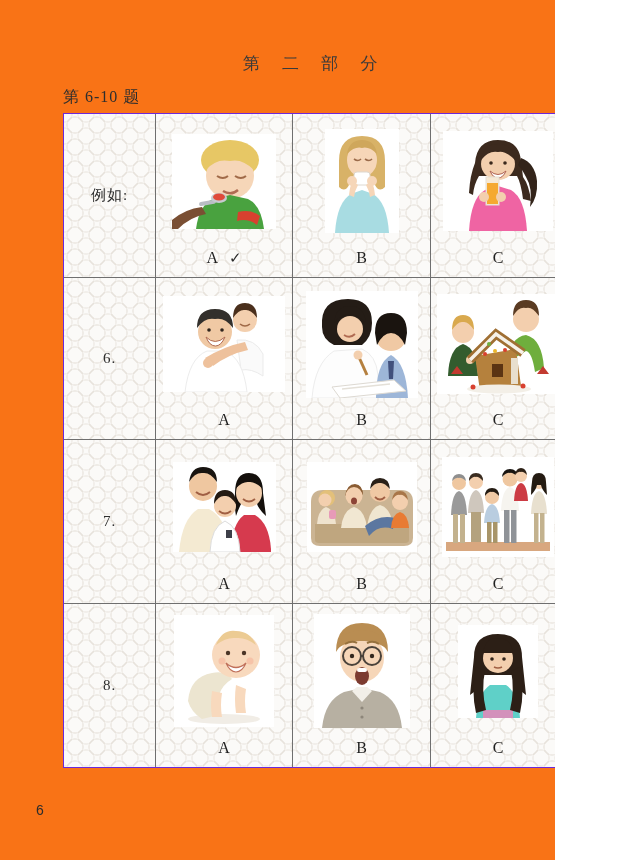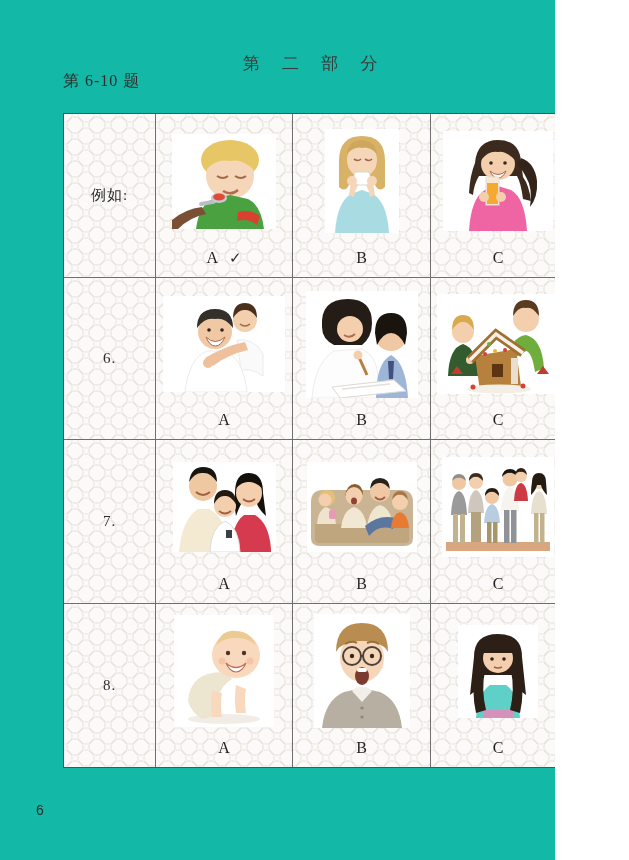--- a/index.html
+++ b/index.html
@@ -1,21 +1,21 @@
 <!DOCTYPE html>
 <html><head>
 <meta charset="utf-8">
 <style>
   * { margin:0; padding:0; box-sizing:border-box; }
   body { background:#fff; font-family:"Liberation Serif","DejaVu Serif",serif; }
-  .sheet { position:relative; width:555px; height:860px; background:#14b8a6; overflow:hidden; }
+  .sheet { position:relative; width:555px; height:860px; background:#f97316; overflow:hidden; }
 
   .title { position:absolute; top:52px; left:0; width:629px; text-align:center;
            font-size:17px; letter-spacing:9px; color:#3a3a3a; }
-  .section-label { position:absolute; top:71px; left:63px; font-size:16px; color:#2e2e2e; letter-spacing:1px; }
+  .section-label { position:absolute; top:87px; left:63px; font-size:16px; color:#2e2e2e; letter-spacing:1px; }
 
   .qtable { position:absolute; left:63px; top:113px; width:503px; height:655px;
             border:1px solid #6d28d9; display:grid;
             grid-template-columns:92px 137px 138px 134px;
             grid-template-rows:164px 162px 164px 163px; }
   .cell { border-right:1px solid #6f6f6f; border-bottom:1px solid #6f6f6f;
           background-color:#fbfaf8;
           background-image:
             radial-gradient(circle, rgba(0,0,0,0) 7px, rgba(176,160,142,0.16) 7.5px, rgba(176,160,142,0.16) 8.5px, rgba(0,0,0,0) 9px),
             radial-gradient(circle, rgba(0,0,0,0) 7px, rgba(176,160,142,0.13) 7.5px, rgba(176,160,142,0.13) 8.5px, rgba(0,0,0,0) 9px);

